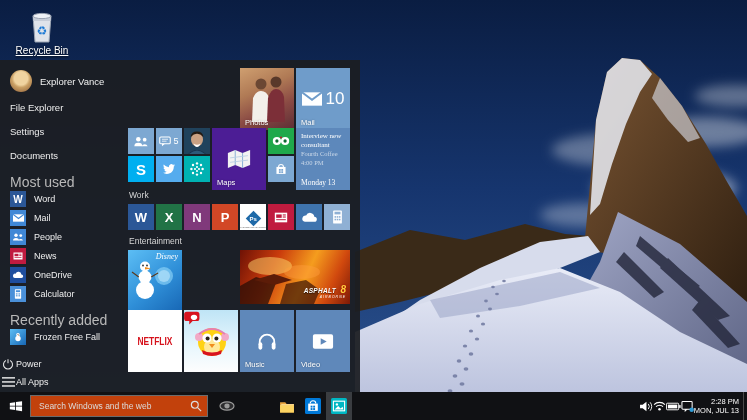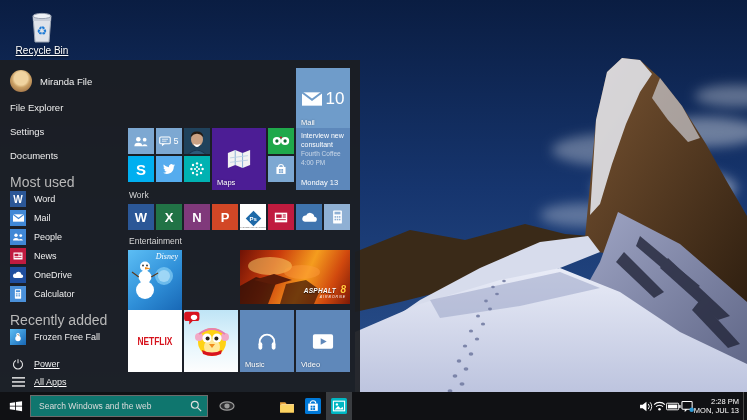--- a/index.html
+++ b/index.html
@@ -21,21 +21,21 @@
   .user-row{position:absolute;left:10px;top:8px;height:26px;display:flex;align-items:center;gap:8px;}
   .avatar{width:22px;height:22px;border-radius:50%;flex:0 0 22px;
     background:radial-gradient(circle at 50% 38%,#f0d3a0 0 38%,#caa065 52%,#8a5a35 100%);}
   .uname{font-size:9.5px;color:#f2f2f2;}
   .rail-item{position:absolute;left:10px;font-size:9.5px;color:#ededed;height:16px;line-height:16px;}
   .rail-header{position:absolute;left:10px;font-size:14px;color:#b9b9b9;}
   .rail-app{position:absolute;left:10px;display:flex;align-items:center;gap:8px;height:18px;}
   .ric{width:16px;height:16px;display:flex;align-items:center;justify-content:center;flex:0 0 16px;}
   .ric b{font-size:10px;color:#fff;font-weight:bold;}
   .rlabel{font-size:9px;color:#efefef;white-space:nowrap;}
-  .rail-bottom{position:absolute;left:10px;display:flex;align-items:center;gap:8px;height:16px;text-decoration:underline;}
+  .rail-bottom{position:absolute;left:0;display:flex;align-items:center;height:16px;}
 
   
   .tile-area{position:absolute;left:128px;top:0;width:230px;height:332px;}
   .tile{position:absolute;overflow:hidden;box-sizing:border-box;}
   .t-s{width:26px;height:26px;}
   .t-m{width:54px;height:62px;}
   .t-w{width:110px;height:54px;}
   .tlabel{position:absolute;left:5px;bottom:3px;font-size:7.5px;color:#fff;text-shadow:0 0 2px rgba(0,0,0,.35);}
   .sec-header{position:absolute;left:1px;font-size:8.5px;color:#d6d6d6;}
   .cen{display:flex;align-items:center;justify-content:center;width:100%;height:100%;}
@@ -85,21 +85,21 @@
   .asph-sub{font-size:3.5px;letter-spacing:1px;display:block;}
   .netflixT{background:#fff;}
   .netflix-word{font-size:10.5px;font-weight:bold;color:#d6121c;transform:scaleX(.8);letter-spacing:0;}
   .chickT{background:linear-gradient(180deg,#bfe4f6 0%,#e9f7fd 60%,#fdfdfd 100%);}
   .musicT,.videoT{background:#5f88ba;}
 
   
   .taskbar{position:absolute;left:0;top:392px;width:747px;height:28px;background:#101114;
     display:flex;align-items:center;}
   .tb-start{width:30px;height:28px;display:flex;align-items:center;justify-content:center;}
-  .tb-search{position:relative;width:176px;height:20px;background:#0f766e;border:1px solid #6c6c6c;
+  .tb-search{position:relative;width:176px;height:20px;background:#c2410c;border:1px solid #6c6c6c;
     display:flex;align-items:center;}
   .tb-search input{position:absolute;left:0;top:0;width:100%;height:100%;background:transparent;border:0;outline:0;
     color:#e4e4e4;font-size:8.5px;padding:0 22px 0 8px;font-family:"Liberation Sans",sans-serif;box-sizing:border-box;}
   .tb-search input::placeholder{color:#dcdcdc;opacity:1;}
   .tb-search .mag{position:absolute;right:5px;top:4px;}
   .tb-btn{width:26px;height:28px;display:flex;align-items:center;justify-content:center;}
   .tb-btn.active{background:#3a3d41;}
   .tray{position:absolute;right:4px;top:0;height:28px;display:flex;align-items:center;gap:0;}
   .clock{text-align:right;color:#fff;font-size:7.5px;line-height:9px;padding-right:4px;}
   .show-desktop{position:absolute;right:0;top:0;width:3px;height:28px;border-left:1px solid #4a4a4a;}
@@ -192,21 +192,21 @@
       <text x="15" y="25" text-anchor="middle" font-size="12" fill="#1e7ad4">♻</text>
     </svg>
     <div class="cap">Recycle Bin</div>
   </div>
 
   <div class="start-menu">
 
     <div class="rail">
       <div class="user-row">
         <span class="avatar"></span>
-        <span class="uname">Miranda File</span>
+        <span class="uname">Explorer Vance</span>
       </div>
       <div class="rail-item" style="top:40px;"><span>File Explorer</span></div>
       <div class="rail-item" style="top:64px;"><span>Settings</span></div>
       <div class="rail-item" style="top:88px;"><span>Documents</span></div>
 
       <div class="rail-header" style="top:114px;">Most used</div>
 
       <div class="rail-app" style="top:130px;">
         <span class="ric" style="background:#2b5797">
             <b>W</b>
@@ -301,20 +301,29 @@
               <rect y="5" width="16" height="1.8" fill="#e8e8e8"></rect>
               <rect y="10" width="16" height="1.8" fill="#e8e8e8"></rect>
             </svg>
         </span>
         <span class="rlabel">All Apps</span>
       </div>
     </div>
 
     <div class="tile-area">
 
+      <div class="tile t-m photosT" style="left:112px;top:8px;">
+        <svg width="54" height="54" viewBox="0 0 54 54">
+          <circle cx="21" cy="16" r="5.5" fill="#6b4733"></circle>
+            <path d="M12,54 L13,30 Q16,23 21,23 Q27,23 29,30 L30,54 Z" fill="#f3f0ea"></path>
+          <circle cx="36" cy="14" r="5.5" fill="#59392a"></circle>
+            <path d="M27,54 L28,30 Q31,21 36,21 Q42,21 44,29 L45,54 Z" fill="#7c2f38"></path>
+        </svg>
+        <span class="tlabel">Photos</span>
+      </div>
       <div class="tile t-m mailT" style="left:168px;top:8px;">
         <div class="cen">
           <svg width="20" height="14" viewBox="0 0 24 16">
               <rect width="24" height="16" fill="#fff"></rect>
               <path d="M0,0 L12,9 L24,0" stroke="#6f9cca" stroke-width="2.4" fill="none"></path>
             </svg>
           <span class="mail-num">10</span>
         </div>
         <span class="tlabel">Mail</span>
       </div>
@@ -415,21 +424,21 @@
               <g fill="#7da8d2">
                 <rect x="7" y="10" width="2.6" height="2.6"></rect>
                 <rect x="10.4" y="10" width="2.6" height="2.6"></rect>
                 <rect x="7" y="13.2" width="2.6" height="2.6"></rect>
                 <rect x="10.4" y="13.2" width="2.6" height="2.6"></rect>
               </g>
             </svg>
           </div>
       </div>
 
-      <div class="tile t-m calT" style="left:168px;top:68px;">
+      <div class="tile t-m calT" style="left:168px;top:68px;font-family:Liberation Serif, serif;">
         <div class="l1">Interview new consultant</div>
         <div class="l2">Fourth Coffee</div>
         <div class="l2">4:00 PM</div>
         <span class="day">Monday 13</span>
       </div>
 
       <span class="sec-header" style="top:130px;">Work</span>
       <div class="tile t-s wordT" style="left:0;top:144px;">
           <div class="cen">
             <span class="letter">W</span>

